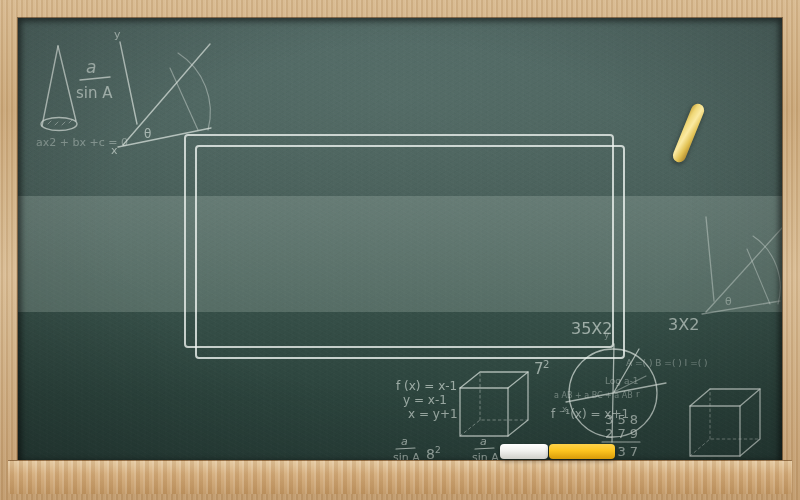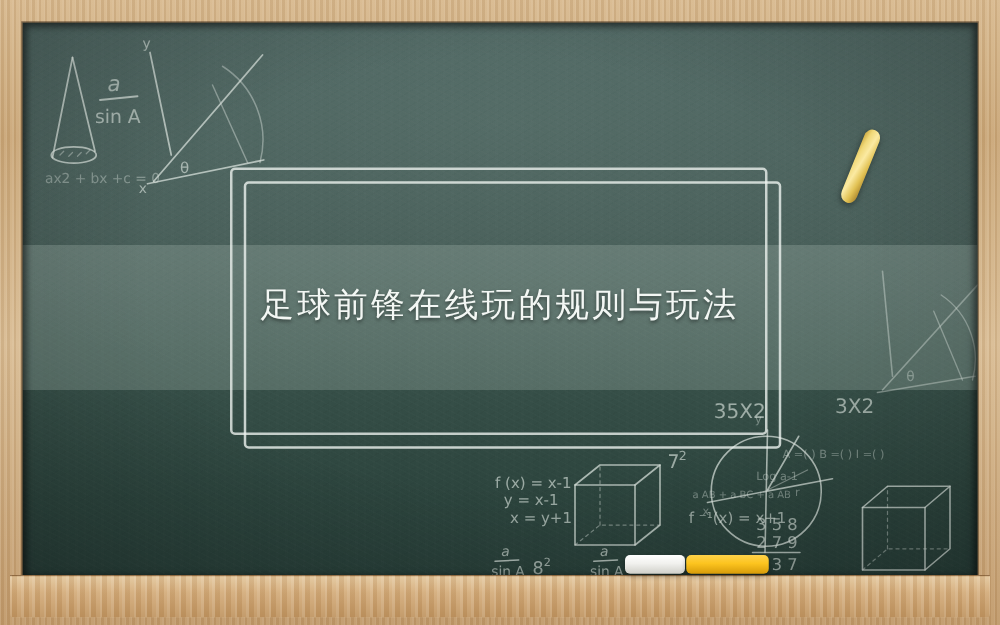--- a/index.html
+++ b/index.html
@@ -282,21 +282,20 @@
 
     <div class="board-vignette"></div>
 
     <div class="chalk-stick-wall"></div>
 
     <div class="light-band"></div>
 
     <div class="title-box-outer"></div>
     <div class="title-box-inner"></div>
 
-    <div class="title-text">足球前锋在线玩的规则与玩法</div>
   </div>
 
   <div class="frame-inner-shadow"></div>
 
   <div class="ledge"></div>
   <div class="tray-chalk white"></div>
   <div class="tray-chalk yellow"></div>
 
 </div>
 

